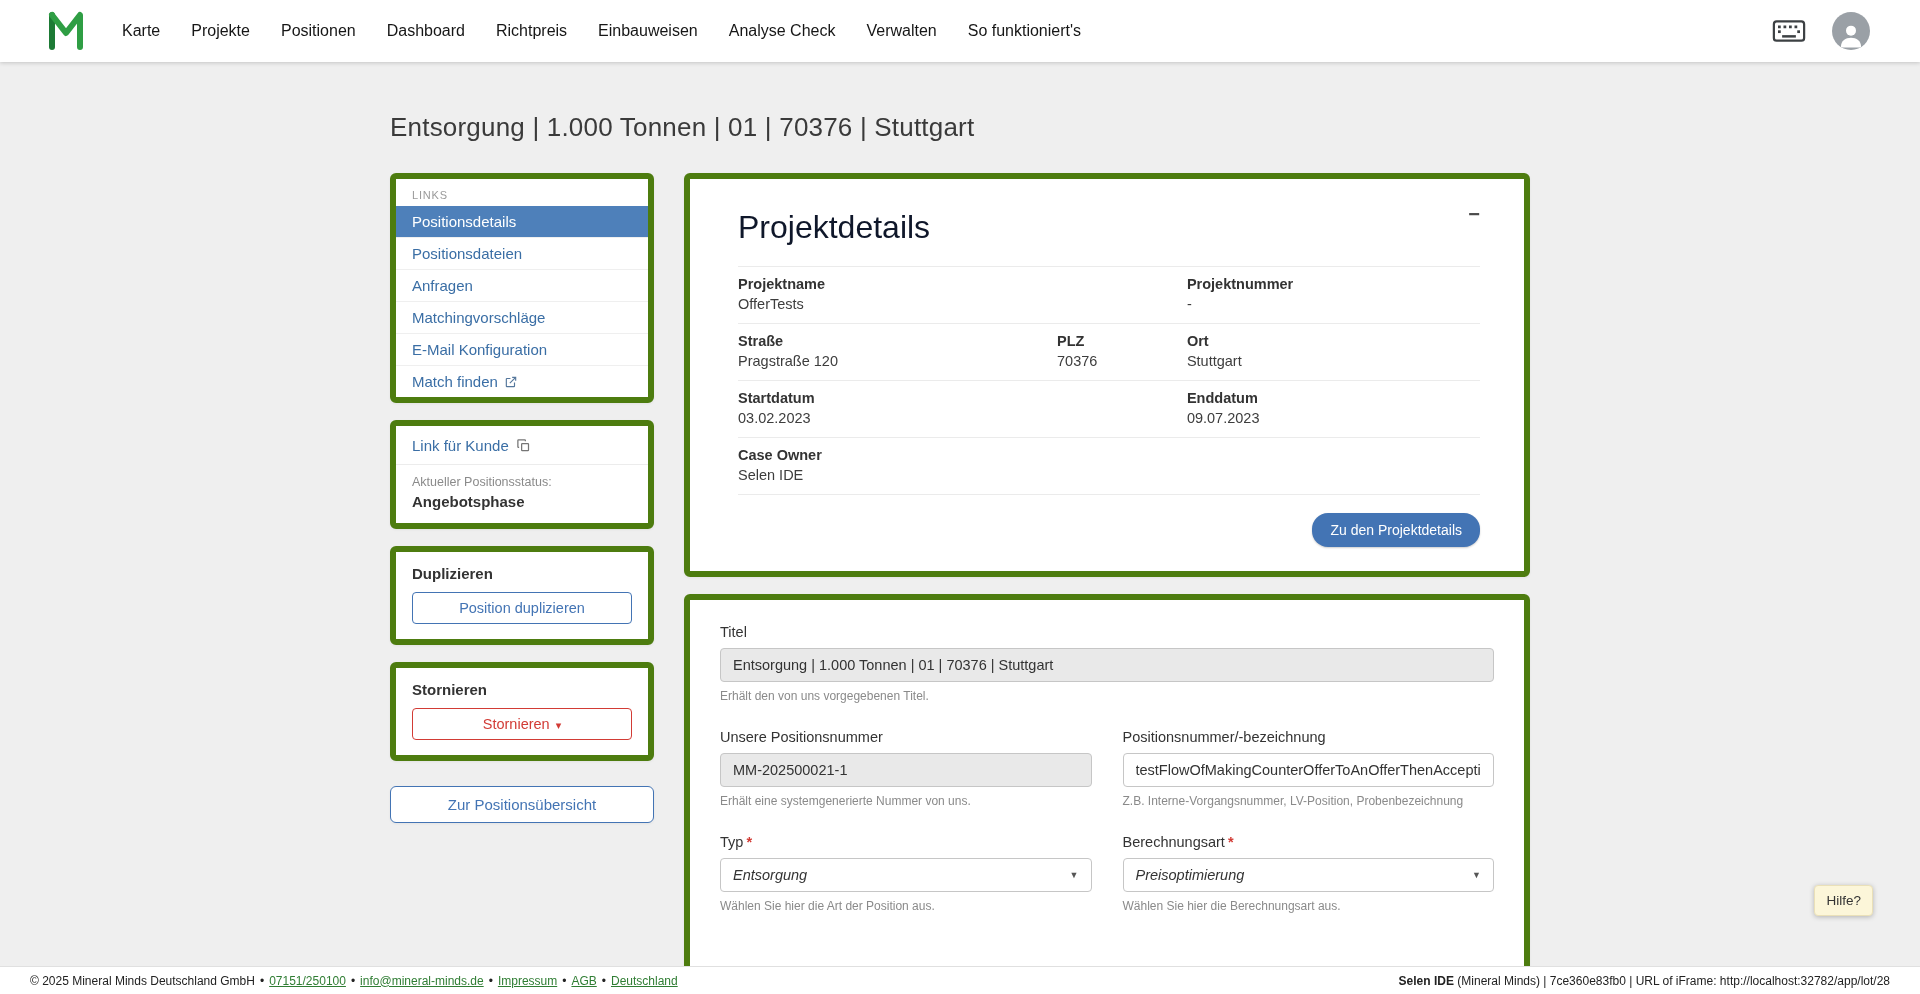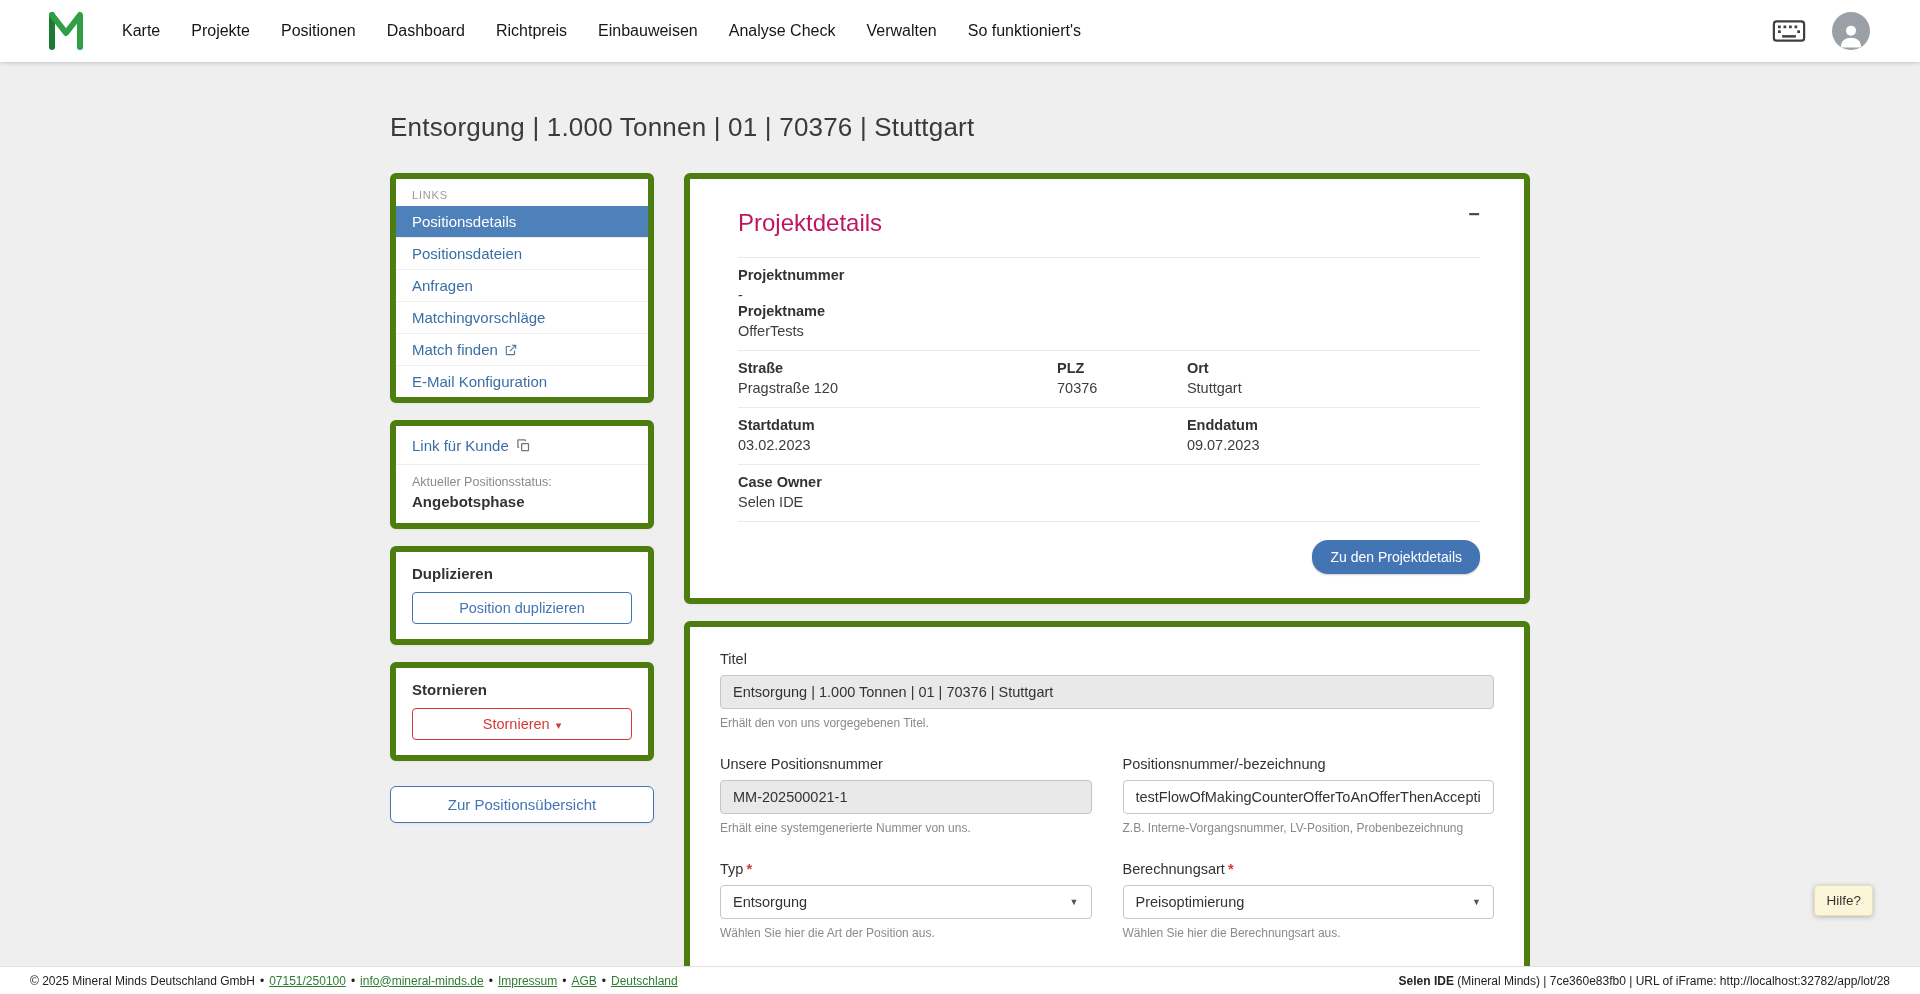--- a/index.html
+++ b/index.html
@@ -70,21 +70,21 @@
   }
   .btn-overview {
     width:100%; background:#fff; border:1px solid var(--primary,#4374b4);
     color:var(--primary,#4374b4); border-radius:6px; padding:9px 8px;
     font-size:15px; font-family:inherit; font-weight:500; cursor:pointer;
     box-shadow:0 1px 3px rgba(0,0,0,.05); margin-top:8px;
   }
   .caret-small { font-size:11px; margin-left:6px; }
   
   .project-card { position:relative; padding:30px 44px 24px 48px; }
-  .project-heading { font-size:24px; font-weight:500; color:#be185d; margin-bottom:20px; }
+  .project-heading { font-size:32px; font-weight:500; color:#0f172a; margin-bottom:20px; }
   .collapse-btn {
     position:absolute; top:24px; right:44px; font-size:20px; font-weight:bold;
     color:#4a4a4a; cursor:pointer; background:none; border:none; font-family:inherit;
   }
   .pd-table { border-top:1px solid #ebebeb; }
   .pd-row {
     display:grid; grid-template-columns:43% 17.5% auto;
     border-bottom:1px solid #ebebeb; padding:9px 0 11px;
   }
   .pd-cell.span2 { grid-column:1 / 3; }
@@ -110,21 +110,21 @@
   .text-input {
     width:100%; height:34px; border:1px solid #c6c6c6; border-radius:4px;
     padding:0 12px; font-size:14.5px; font-family:inherit; color:#333; background:#fff;
   }
   .text-input:disabled { background:#e9e9e9; color:#333; }
   .helper { font-size:12px; color:#8a8a8a; margin-top:7px; }
   .form-grid { display:grid; grid-template-columns:1fr 1fr; column-gap:31px; margin-top:26px; }
   .select-box {
     width:100%; height:34px; border:1px solid #c6c6c6; border-radius:4px;
     padding:0 12px; font-size:14.5px; color:#333; background:#fff;
-    display:flex; align-items:center; justify-content:space-between; cursor:pointer;
+    display:flex; align-items:center; justify-content:space-between; cursor:pointer;font-style:italic;
   }
   .select-caret { font-size:9px; color:#555; }
   
   .help-btn {
     position:fixed; right:47px; bottom:78px; z-index:30;
     background:#fcf6d9; border:1px solid #eae0b8; border-radius:4px;
     padding:7px 11px; font-size:13.5px; font-family:inherit; color:#333;
     box-shadow:0 1px 5px rgba(0,0,0,.25); cursor:pointer;
   }
   
@@ -196,29 +196,29 @@
         <div class="side-item">
           <span>Positionsdateien</span>
         </div>
         <div class="side-item">
           <span>Anfragen</span>
         </div>
         <div class="side-item">
           <span>Matchingvorschläge</span>
         </div>
         <div class="side-item">
+          <span>E-Mail Konfiguration</span>
+        </div>
+        <div class="side-item">
           <span>Match finden</span>
           <svg width="14" height="14" viewBox="0 0 24 24" fill="none" stroke="#55779c" stroke-width="2">
             <path d="M14 4h6v6"></path>
               <path d="M20 4L10 14"></path>
               <path d="M18 13v6a1 1 0 0 1-1 1H5a1 1 0 0 1-1-1V7a1 1 0 0 1 1-1h6"></path>
           </svg>
-        </div>
-        <div class="side-item">
-          <span>E-Mail Konfiguration</span>
         </div>
       </div>
 
       <div class="card">
         <div class="status-card-body">
           <div class="cust-link">
             <span>Link für Kunde</span>
             <svg width="15" height="15" viewBox="0 0 24 24" fill="none" stroke="#757575" stroke-width="2">
               <rect x="9" y="9" width="11" height="11" rx="1"></rect>
               <path d="M5 15H4a1 1 0 0 1-1-1V4a1 1 0 0 1 1-1h10a1 1 0 0 1 1 1v1"></path>
@@ -250,27 +250,27 @@
     </div>
 
     <div class="main-col">
 
       <div class="card project-card">
         <h2 class="project-heading">Projektdetails</h2>
         <button class="collapse-btn">−</button>
 
         <div class="pd-table">
           <div class="pd-row">
-            <div class="pd-cell">
-              <div class="pd-label">Projektnummer</div>
-              <div class="pd-value">-</div>
-            </div>
             <div class="pd-cell span2">
               <div class="pd-label">Projektname</div>
               <div class="pd-value">OfferTests</div>
+            </div>
+            <div class="pd-cell">
+              <div class="pd-label">Projektnummer</div>
+              <div class="pd-value">-</div>
             </div>
           </div>
           <div class="pd-row">
             <div class="pd-cell">
               <div class="pd-label">Straße</div>
               <div class="pd-value">Pragstraße 120</div>
             </div>
             <div class="pd-cell">
               <div class="pd-label">PLZ</div>
               <div class="pd-value">70376</div>

